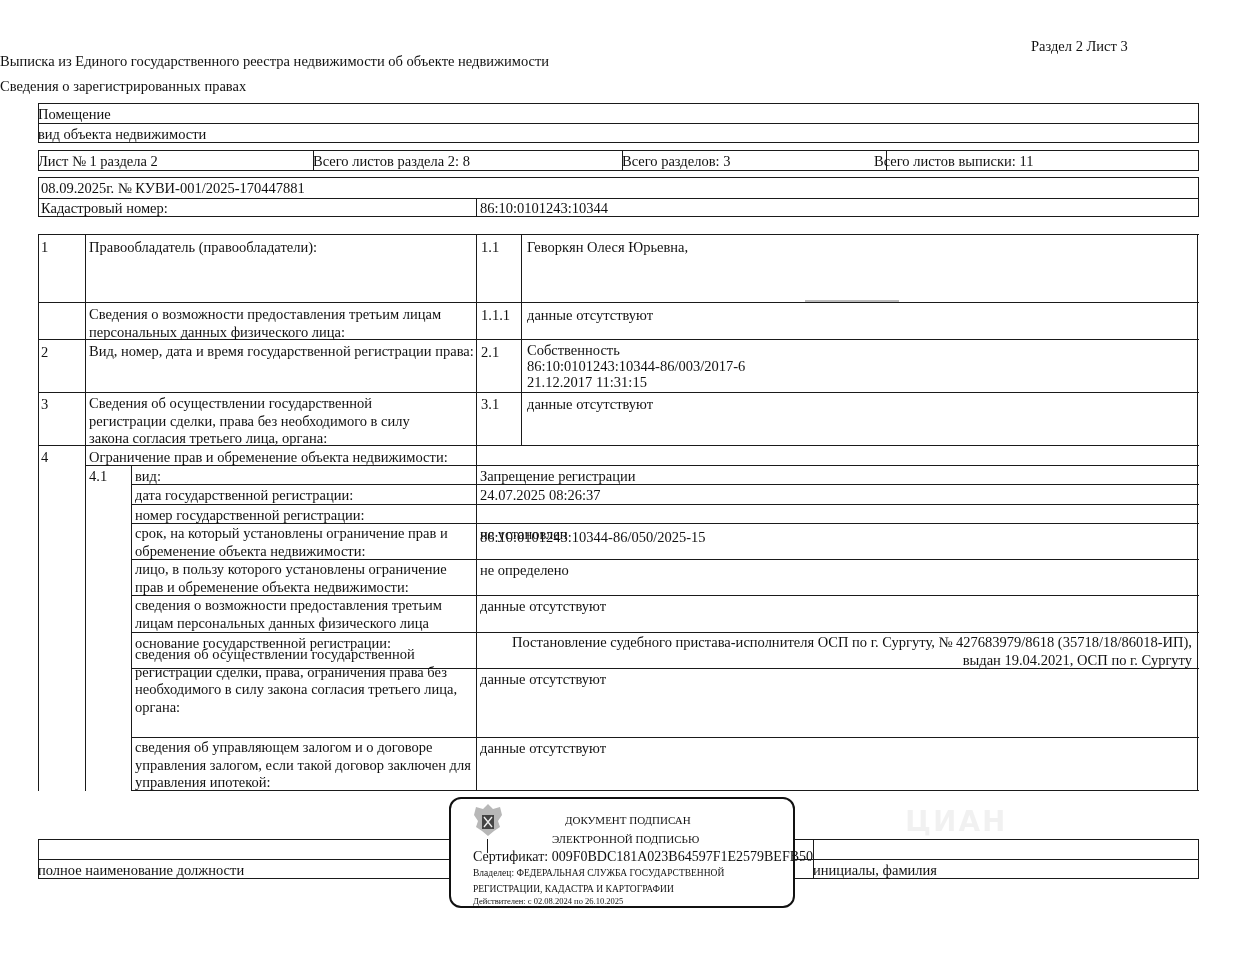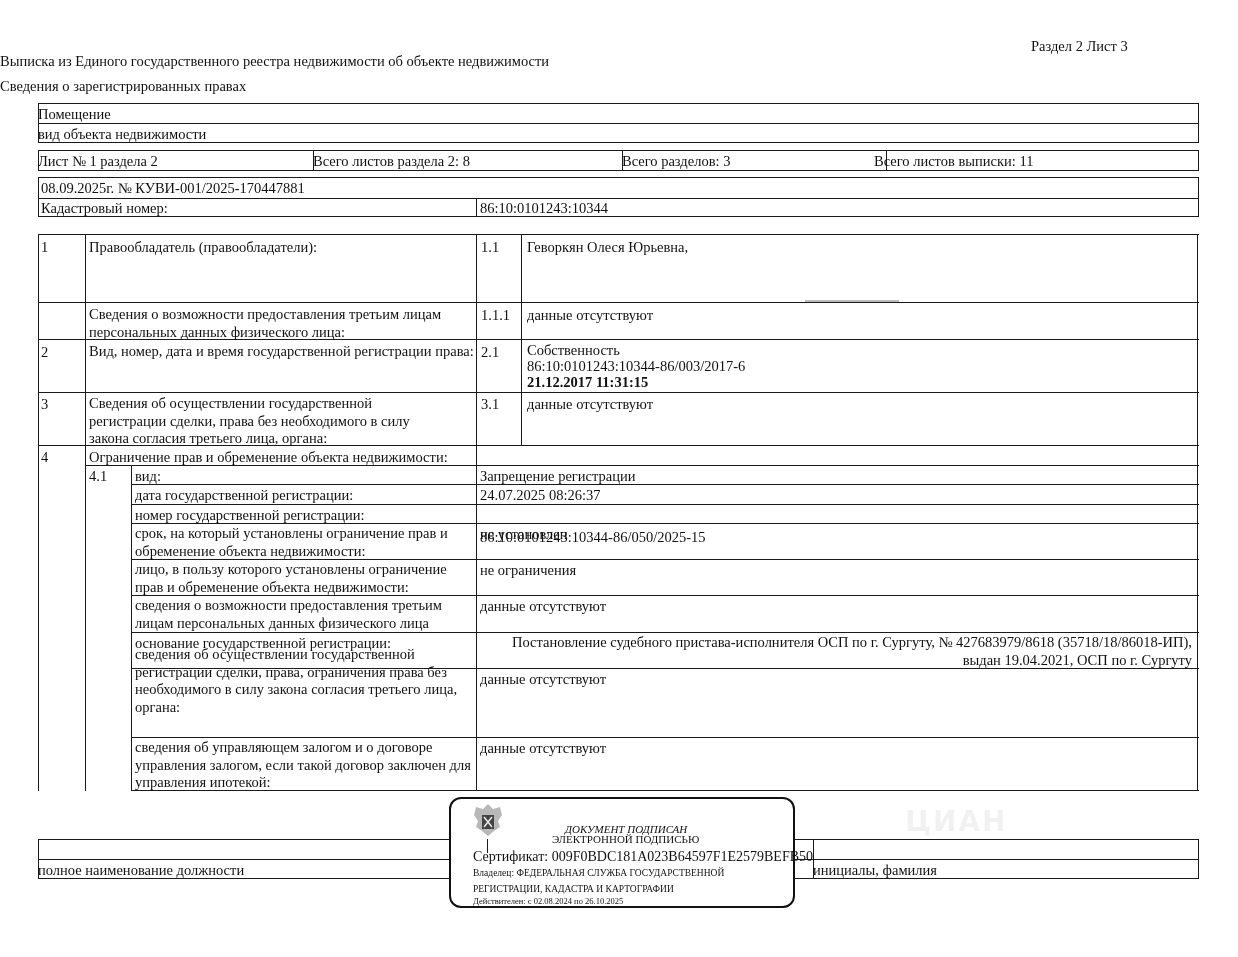--- a/index.html
+++ b/index.html
@@ -67,21 +67,21 @@
 
 <div class="t ml" style="left:89px; top:306px; width:385px;">Сведения о возможности предоставления третьим лицам персональных данных физического лица:</div>
 <div class="t" style="left:481px; top:306px;">1.1.1</div>
 <div class="t" style="left:527px; top:306px;">данные отсутствуют</div>
 
 <div class="t" style="left:41px; top:343px;">2</div>
 <div class="t ml" style="left:89px; top:343px; width:385px;">Вид, номер, дата и время государственной регистрации права:</div>
 <div class="t" style="left:481px; top:343px;">2.1</div>
 <div class="t" style="left:527px; top:342px; line-height:16px;">Собственность</div>
 <div class="t" style="left:527px; top:358px; line-height:16px;">86:10:0101243:10344-86/003/2017-6</div>
-<div class="t" style="left:527px; top:374px; line-height:16px;font-weight:bold;">21.12.2017 11:31:15</div>
+<div class="t" style="left:527px; top:374px; line-height:16px;">21.12.2017 11:31:15</div>
 
 <div class="t" style="left:41px; top:395px;">3</div>
 <div class="t ml" style="left:89px; top:395px; width:360px;">Сведения об осуществлении государственной регистрации сделки, права без необходимого в силу закона согласия третьего лица, органа:</div>
 <div class="t" style="left:481px; top:395px;">3.1</div>
 <div class="t" style="left:527px; top:395px;">данные отсутствуют</div>
 
 <div class="t" style="left:41px; top:448px;">4</div>
 <div class="t" style="left:89px; top:448px;">Ограничение прав и обременение объекта недвижимости:</div>
 <div class="vl" style="left:476px; top:445px; height:346px;"></div>
 <div class="hl" style="left:85px; top:465px; width:1114px;"></div>
@@ -104,21 +104,21 @@
 <div class="t" style="left:135px; top:486px;">дата государственной регистрации:</div>
 <div class="t" style="left:480px; top:486px;">24.07.2025 08:26:37</div>
 
 <div class="t" style="left:135px; top:506px;">номер государственной регистрации:</div>
 <div class="t" style="left:480px; top:528px;">86:10:0101243:10344-86/050/2025-15</div>
 
 <div class="t ml" style="left:135px; top:525px; width:340px;">срок, на который установлены ограничение прав и обременение объекта недвижимости:</div>
 <div class="t" style="left:480px; top:525px;">не установлен</div>
 
 <div class="t ml" style="left:135px; top:561px; width:340px;">лицо, в пользу которого установлены ограничение прав и обременение объекта недвижимости:</div>
-<div class="t" style="left:480px; top:561px;">не ограничения</div>
+<div class="t" style="left:480px; top:561px;">не определено</div>
 
 <div class="t ml" style="left:135px; top:597px; width:340px;">сведения о возможности предоставления третьим лицам персональных данных физического лица</div>
 <div class="t" style="left:480px; top:597px;">данные отсутствуют</div>
 
 <div class="t" style="left:135px; top:634px;">основание государственной регистрации:</div>
 <div class="t ml" style="left:480px; top:634px; width:712px;text-align:right;">Постановление судебного пристава-исполнителя ОСП по г. Сургуту, № 427683979/8618 (35718/18/86018-ИП), выдан 19.04.2021, ОСП по г. Сургуту</div>
 
 <div class="t ml" style="left:135px; top:646px; width:340px;">сведения об осуществлении государственной регистрации сделки, права, ограничения права без необходимого в силу закона согласия третьего лица, органа:</div>
 <div class="t" style="left:480px; top:670px;">данные отсутствуют</div>
 
@@ -133,19 +133,19 @@
 
 <div class="watermark">ЦИАН</div>
 
 <div class="stamp">
   <svg class="abs" style="left:20px; top:2px;" width="34" height="38" viewBox="0 0 34 38">
     <path d="M17 3 L12 8 L5 6 L3 14 L7 20 L5 26 L11 30 L17 35 L23 30 L29 26 L27 20 L31 14 L29 6 L22 8 Z" fill="#b8b8b8"></path>
     <rect x="11" y="14" width="12" height="14" fill="#444"></rect>
     <path d="M13 16 L21 26 M21 16 L13 26" stroke="#eee" stroke-width="1.4"></path>
   </svg>
   <div class="vl" style="left:36px; top:40px; height:14px; border-left-width:1.2px;"></div>
-  <div class="st sth" style="left:114px; top:24px;font-style:italic;">ДОКУМЕНТ ПОДПИСАН</div>
+  <div class="st sth" style="left:114px; top:15px;">ДОКУМЕНТ ПОДПИСАН</div>
   <div class="st sth" style="left:101px; top:34px;">ЭЛЕКТРОННОЙ ПОДПИСЬЮ</div>
   <div class="st" style="left:22px; top:52px; font-size:14px;">Сертификат: 009F0BDC181A023B64597F1E2579BEFB50</div>
   <div class="st" style="left:22px; top:68px; font-size:9.5px;">Владелец: ФЕДЕРАЛЬНАЯ СЛУЖБА ГОСУДАРСТВЕННОЙ</div>
   <div class="st" style="left:22px; top:84px; font-size:9.5px;">РЕГИСТРАЦИИ, КАДАСТРА И КАРТОГРАФИИ</div>
   <div class="st" style="left:22px; top:96px; font-size:8.5px;">Действителен: с 02.08.2024 по 26.10.2025</div>
 </div>
 
 </body></html>

